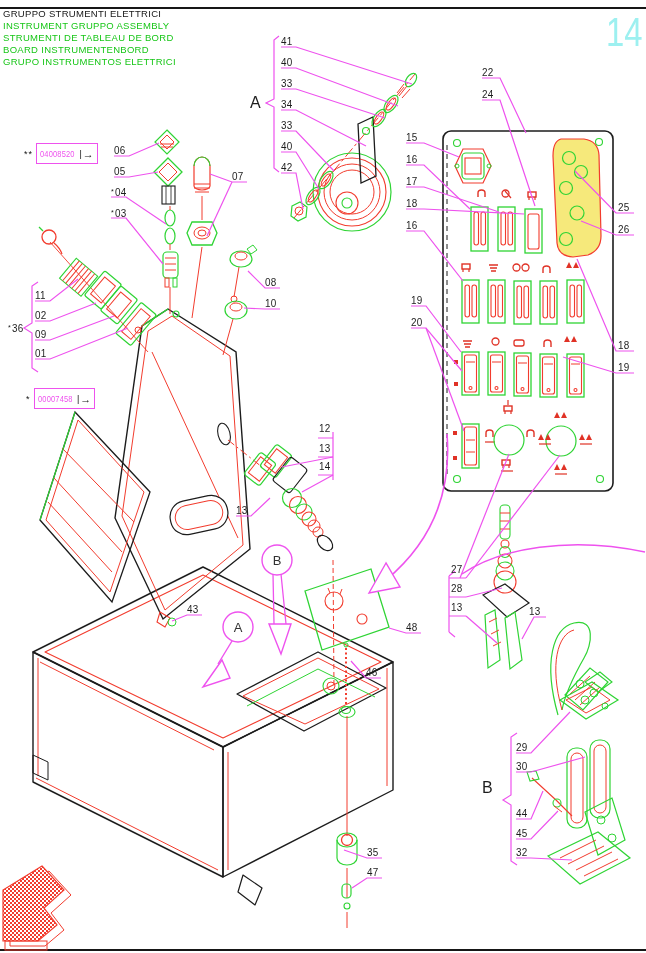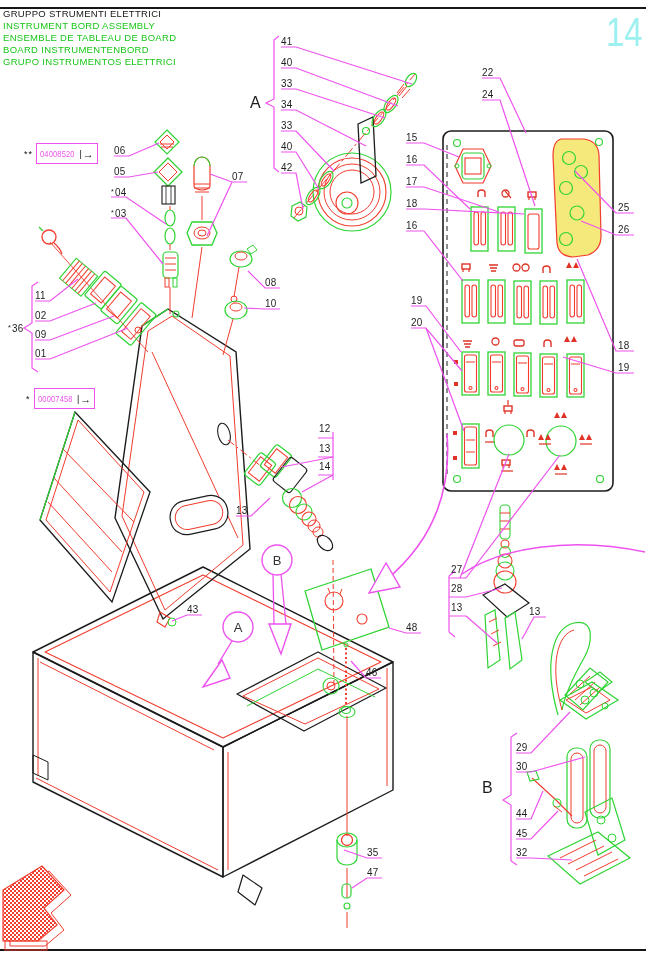--- a/index.html
+++ b/index.html
@@ -30,22 +30,22 @@
 </head>
 <body>
 
 <div id="stage">
 
   <div class="rule" style="top:7px;height:2px;"></div>
   <div class="rule" style="top:949px;height:2px;"></div>
 
   <div id="titles">
     <div style="color:#161616">GRUPPO STRUMENTI ELETTRICI</div>
-    <div style="color:#17c617">INSTRUMENT BORD ASSEMBLY</div>
-    <div style="color:#17c617">ENSEMBLE DE TABLEAU DE BOARD</div>
+    <div style="color:#17c617">INSTRUMENT GRUPPO ASSEMBLY</div>
+    <div style="color:#17c617">STRUMENTI DE TABLEAU DE BORD</div>
     <div style="color:#17c617">BOARD INSTRUMENTENBORD</div>
     <div style="color:#17c617">GRUPO INSTRUMENTOS ELETTRICI</div>
   </div>
 
   <div id="page-number">14</div>
 
   <svg id="drawing" width="646" height="953" viewBox="0 0 646 953">
     <defs>
       <pattern id="rchk" width="4" height="4" patternUnits="userSpaceOnUse">
         <rect width="4" height="4" fill="#ffffff"></rect>

